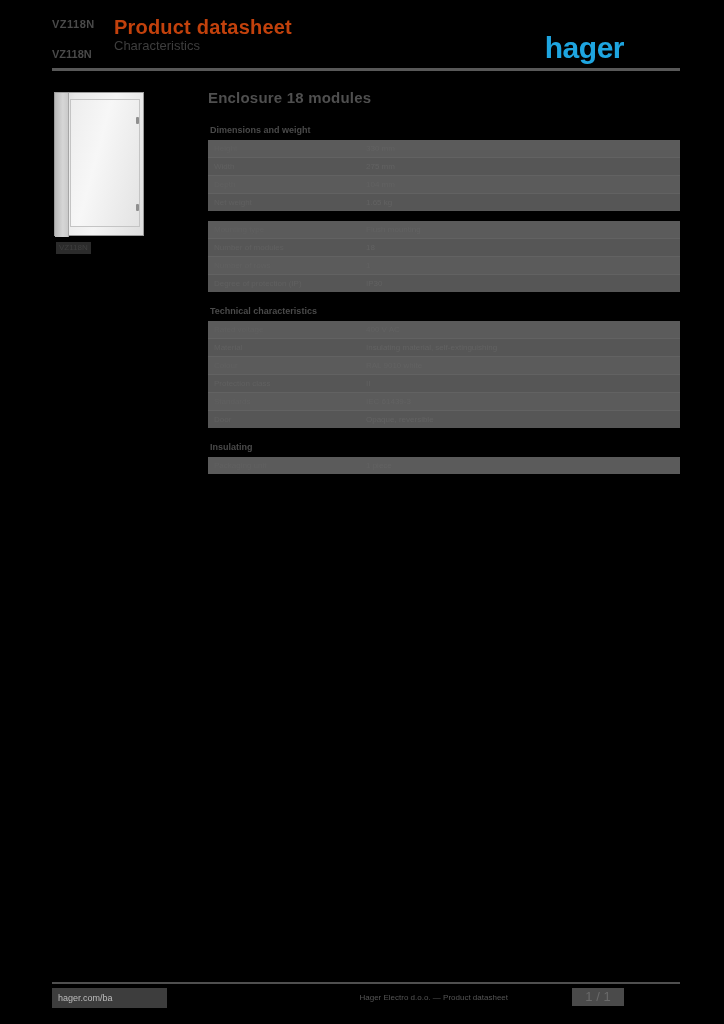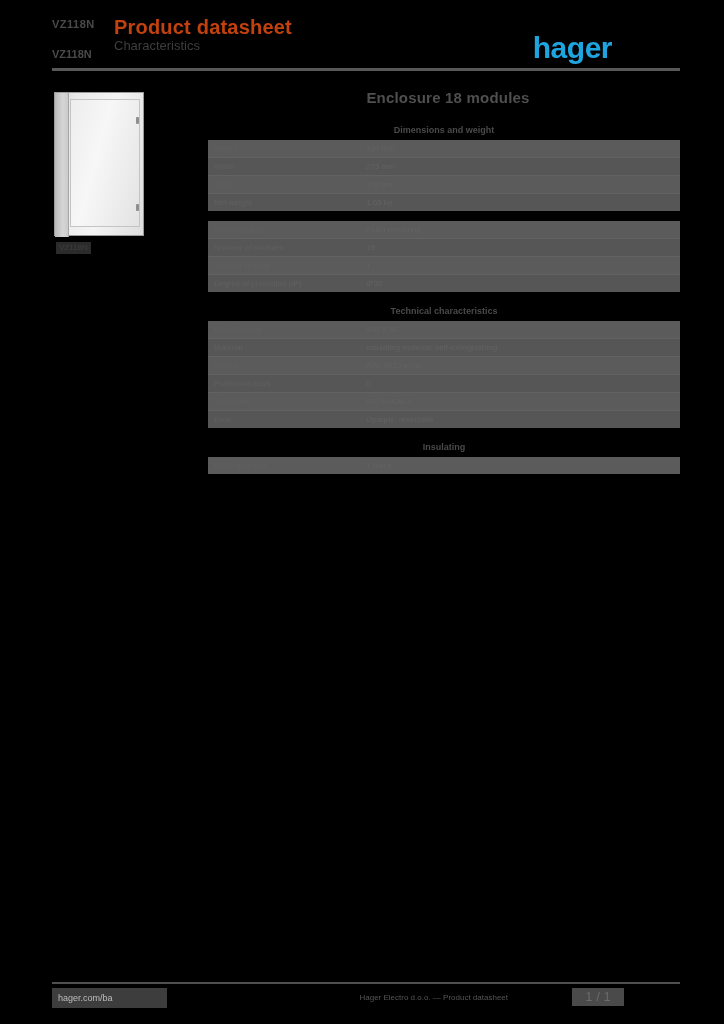--- a/index.html
+++ b/index.html
@@ -61,21 +61,21 @@
     position: absolute;
     left: 0;
     top: 34px;
     font-size: 11px;
     line-height: 13px;
     color: #4a4a4a;
     font-weight: bold;
   }
   .brand {
     position: absolute;
-    right: 12px;
+    right: 0;
     top: 18px;
     font-size: 30px;
     line-height: 32px;
     font-weight: bold;
     color: #1ea5e0;
     letter-spacing: -0.5px;
   }
   .header-rule {
     position: absolute;
     left: 52px;
@@ -149,35 +149,33 @@
     position: absolute;
     left: 208px;
     top: 88px;
     width: 472px;
   }
   .product-name {
     font-size: 15px;
     line-height: 19px;
     color: #4f4f4f;
     font-weight: bold;
-    margin: 0 0 14px 8px;
+    margin: 0 0 14px 0;
     letter-spacing: 0.2px;
-    text-align: center;
   }
   .section {
     margin-bottom: 2px;
   }
   .section-title {
     font-size: 9px;
     line-height: 12px;
     color: #4a4a4a;
     font-weight: bold;
     padding: 3px 2px 4px 2px;
     margin: 0;
-    text-align: center;
   }
   .spec-table {
     width: 100%;
     border-collapse: collapse;
     table-layout: fixed;
   }
   .spec-table tr {
     background: #5b5b5b;
   }
   .spec-table tr.alt {

